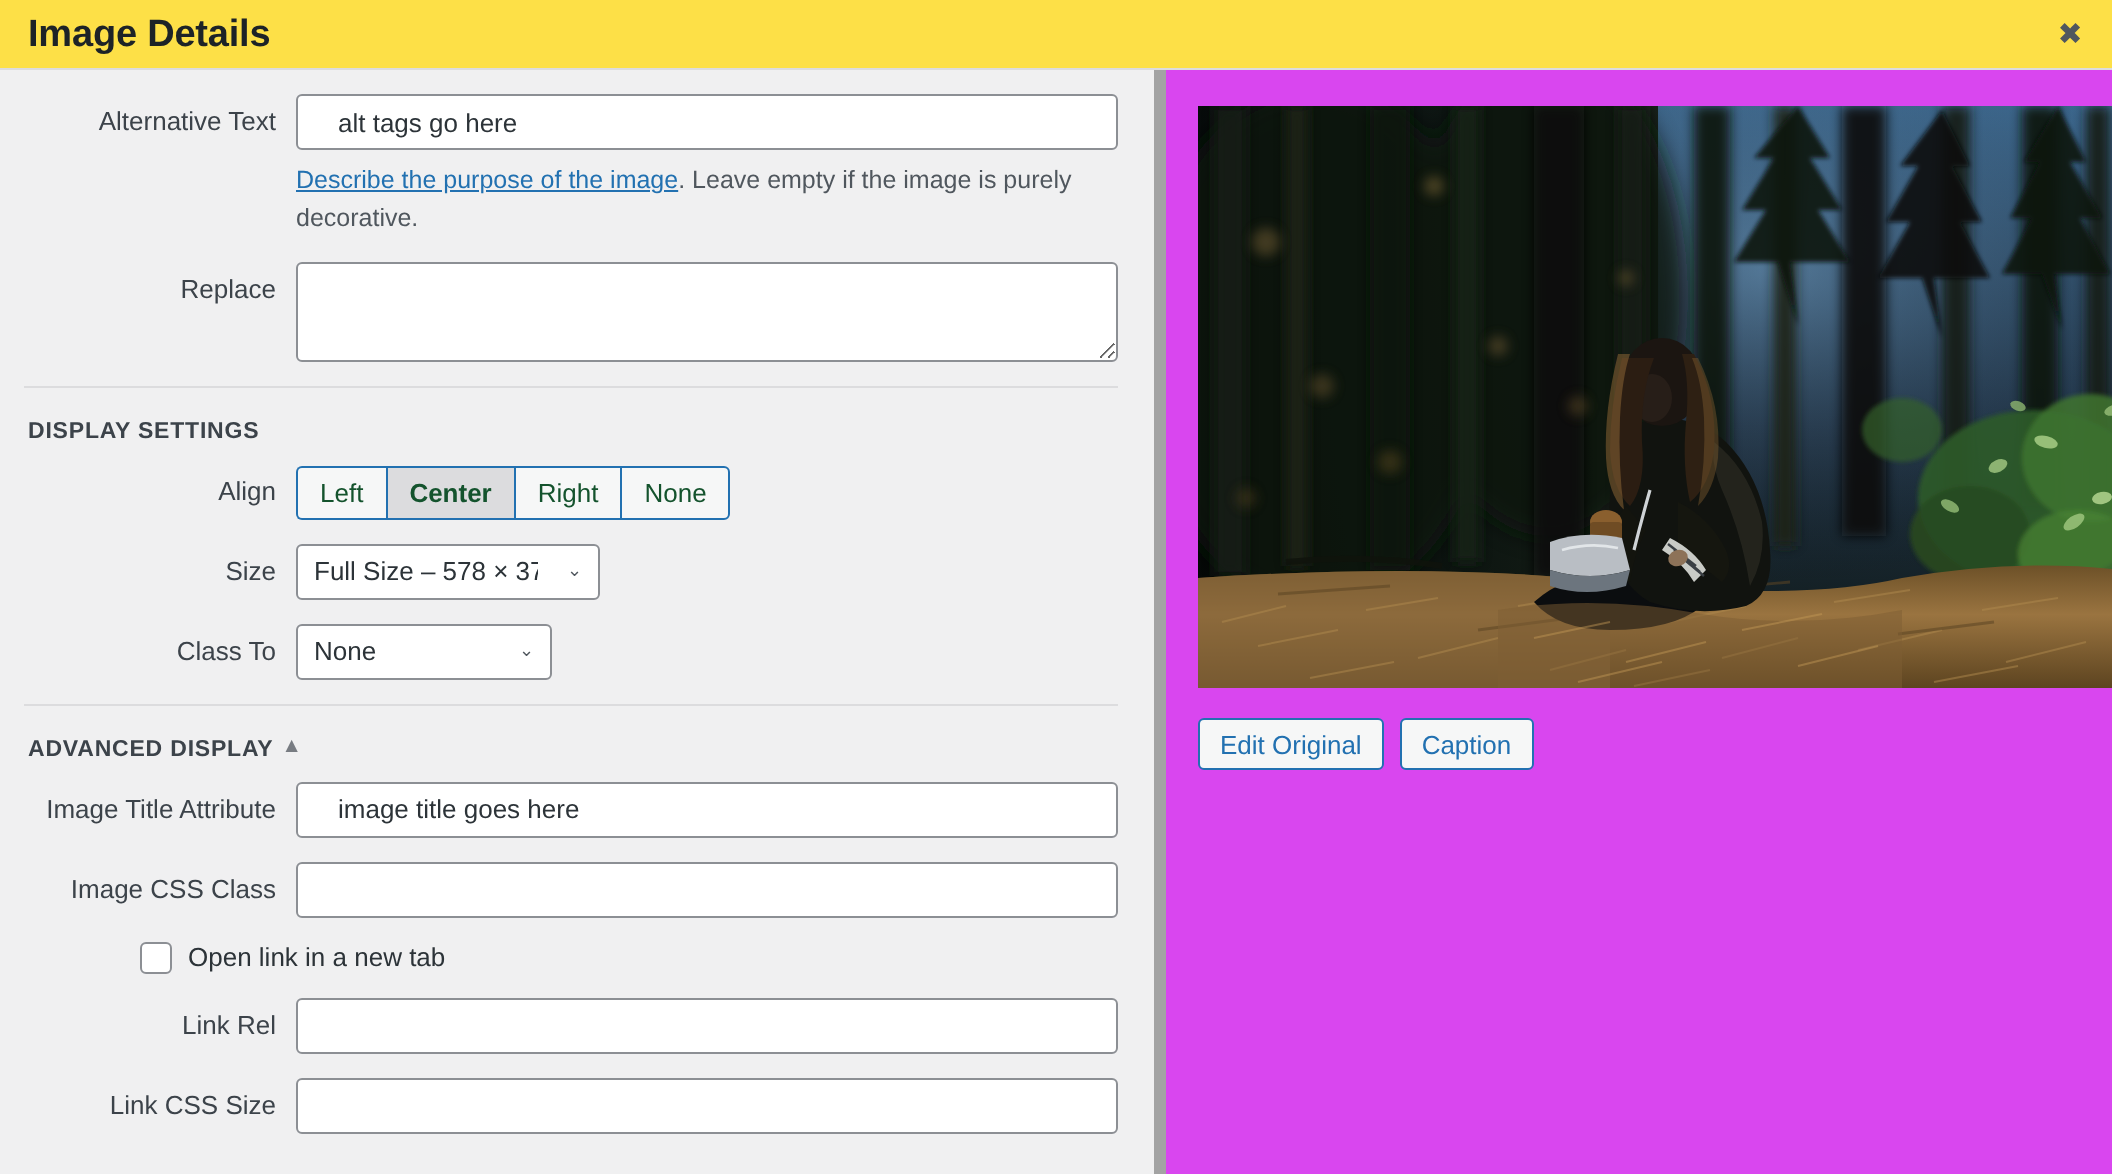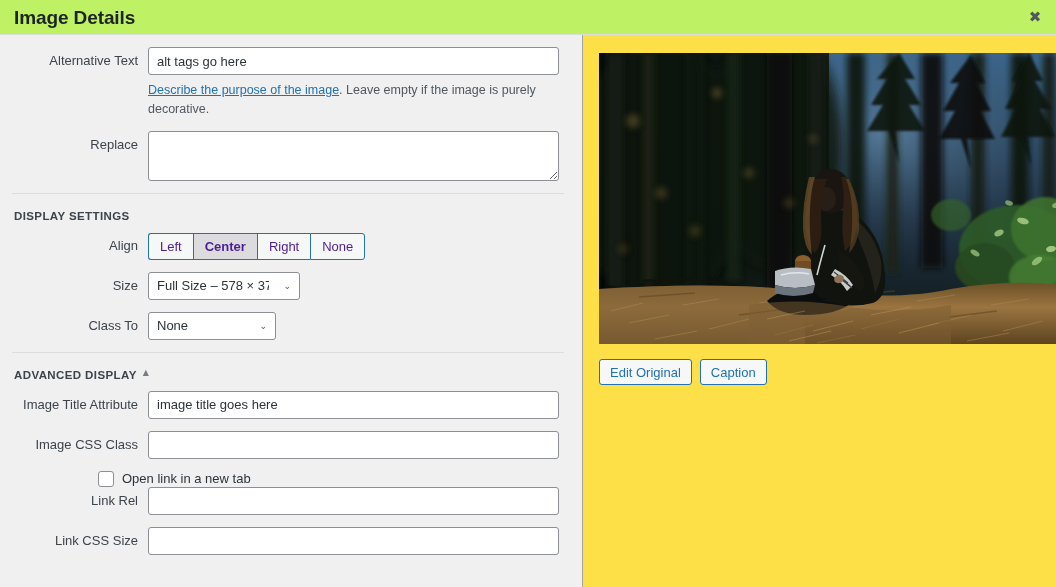--- a/index.html
+++ b/index.html
@@ -10,21 +10,21 @@
     background: #f0f0f1;
     font-family: "Liberation Sans", sans-serif;
     font-size: 13px;
     color: #2c3338;
   }
 
   
   .modal-header {
     position: relative;
     height: 35px;
-    background: #bef264;
+    background: #fde047;
     border-bottom: 1px solid #dcdcde;
     display: flex;
     align-items: center;
   }
   .modal-title {
     font-size: 19px;
     font-weight: bold;
     color: #1d2327;
     padding-left: 14px;
     letter-spacing: -0.1px;
@@ -49,27 +49,27 @@
   
   .modal-body {
     display: flex;
     height: 552px;
     align-items: stretch;
   }
   .settings-pane {
     width: 583px;
     flex: 0 0 583px;
     background: #f0f0f1;
-    border-right: 1px solid #a3a3a3;
+    border-right: 6px solid #a3a3a3;
     padding-top: 12px;
     overflow: hidden;
   }
   .preview-pane {
     flex: 1 1 auto;
-    background: #fde047;
+    background: #d946ef;
     padding: 18px 0 0 16px;
     overflow: hidden;
   }
 
   
   .field-row {
     display: flex;
     align-items: flex-start;
     margin-bottom: 12px;
   }
@@ -81,21 +81,21 @@
     padding-top: 5px;
     color: #3c434a;
     font-size: 13px;
     line-height: 1.4;
   }
   .field-control { flex: 1 1 auto; }
 
   input.text-input {
     width: 411px;
     height: 28px;
-    padding: 3px 8px;
+    padding: 3px 20px;
     border: 1px solid #8c8f94;
     border-radius: 3px;
     background: #fff;
     font-family: "Liberation Sans", sans-serif;
     font-size: 13px;
     color: #2c3338;
     outline: none;
   }
   textarea.caption-input {
     width: 411px;
@@ -151,21 +151,21 @@
     display: inline-flex;
     margin-top: 1px;
   }
   .button-group .align-btn {
     height: 27px;
     min-width: 44px;
     padding: 0 11px;
     border: 1px solid #2271b1;
     border-right-width: 0;
     background: #f6f7f7;
-    color: #4c1d95;
+    color: #14532d;
     font-family: "Liberation Sans", sans-serif;
     font-size: 13px;
     cursor: pointer;
     line-height: 1;
   }
   .button-group .align-btn:first-child {
     border-top-left-radius: 3px;
     border-bottom-left-radius: 3px;
   }
   .button-group .align-btn:last-child {
@@ -204,21 +204,22 @@
     pointer-events: none;
     color: #50575e;
     font-size: 9px;
     font-family: "DejaVu Sans", sans-serif;
   }
 
   
   .checkbox-row {
     display: flex;
     align-items: flex-end;
-    padding-left: 92px;
+    margin-bottom: 12px;
+    padding-left: 64px;
   }
   .checkbox-row .cb-offset {
     display: flex;
     align-items: center;
     gap: 8px;
     padding-left: 6px;
   }
   input.wp-checkbox {
     appearance: none;
     -webkit-appearance: none;

